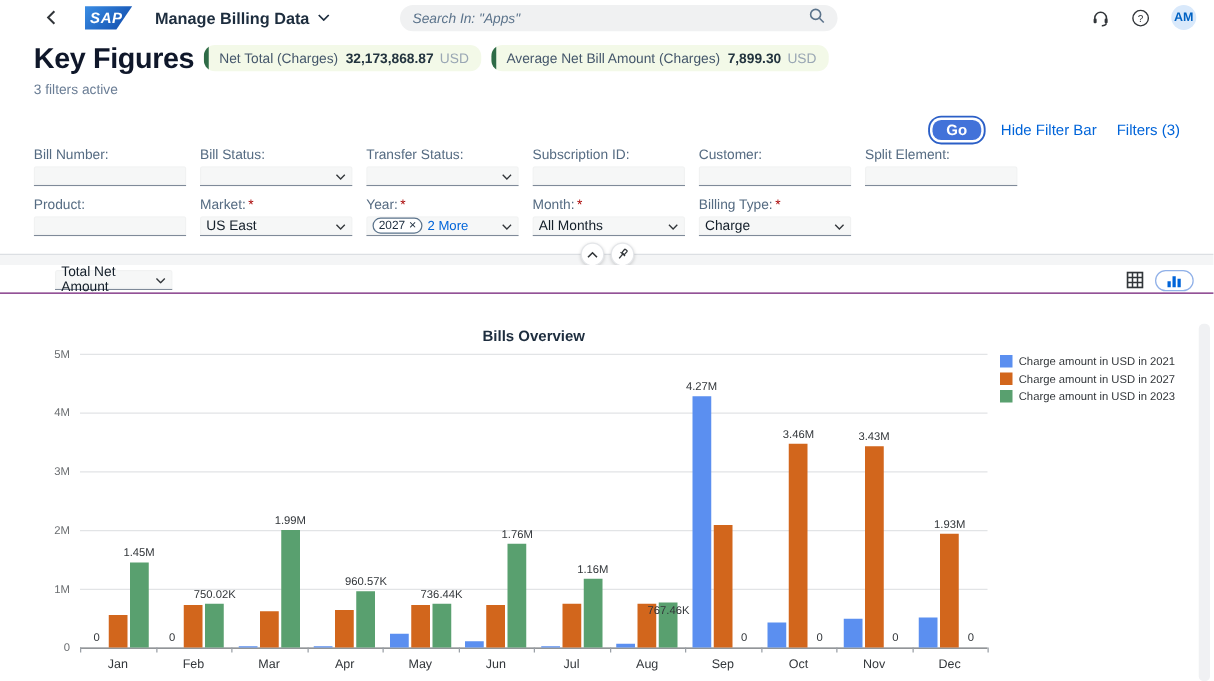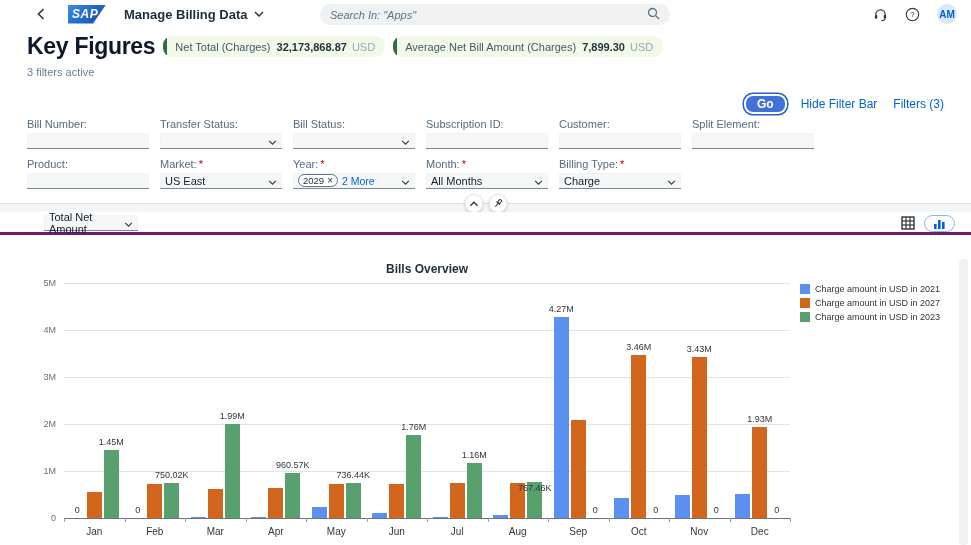--- a/index.html
+++ b/index.html
@@ -44,21 +44,21 @@
   .more { color:#0064d9; font-size:10.5px; margin-left:4px; white-space:nowrap; }
 
   
   .filter-divider { position:absolute; top:203px; left:0; right:0; border-top:1px solid #dcdfe3; }
   .gray-band { position:absolute; top:204px; left:0; right:0; height:8px; background:#f4f5f6; }
   .divider-btns { position:absolute; top:194px; left:50%; transform:translateX(-50%); display:flex; gap:5px; }
   .circle-btn { width:19px; height:19px; border-radius:50%; background:#fff; border:1px solid #e4e6e9; box-shadow:0 1px 3px rgba(0,0,0,.18); display:flex; align-items:center; justify-content:center; cursor:pointer; }
 
   
   .chart-panel { position:absolute; top:212px; left:0; right:0; bottom:0; background:#fff; }
-  .chart-toolbar { position:absolute; top:0; left:0; right:0; height:23px; display:flex; align-items:center; padding:2px 16px 0 44px; border-bottom:3px solid #701a75; }
+  .chart-toolbar { position:absolute; top:0; left:0; right:0; height:23px; display:flex; align-items:center; padding:2px 16px 0 44px; border-bottom:1px solid #701a75; }
   .measure-select { width:94px; }
   .toolbar-icons { margin-left:auto; display:flex; align-items:center; gap:9px; }
   .icon-btn { display:flex; align-items:center; justify-content:center; cursor:pointer; }
   .chart-toggle { border:1px solid #91b1e8; border-radius:9px; padding:2px 8px; background:#fff; }
   .chart-canvas { position:absolute; top:23px; left:0; right:0; bottom:0; }
   .chart-title { position:absolute; top:27px; left:64px; width:726px; text-align:center; font-size:12px; font-weight:bold; color:#1d2d3e; }
   .legend { position:absolute; top:49px; left:800px; display:flex; flex-direction:column; gap:4px; }
   .legend-item { display:flex; align-items:center; gap:5px; }
   .legend-sq { width:10px; height:10px; }
   .legend-lb { font-size:9px; color:#32363a; white-space:nowrap; }
@@ -142,36 +142,36 @@
     <a class="fb-link">Hide Filter Bar</a>
     <a class="fb-link">Filters (3)</a>
   </div>
 
   <div class="filter-row r1">
       <div>
         <div class="f-label">Bill Number:</div>
         <div class="ctrl"></div>
       </div>
       <div>
+        <div class="f-label">Bill Status:</div>
+        <div class="ctrl">
+          <span class="chev"><svg width="9" height="5" viewBox="0 0 10 6">
+              <polyline points="1,1 5,5 9,1" fill="none" stroke="#32363a" stroke-width="1.3"></polyline>
+            </svg></span>
+        </div>
+      </div>
+      <div>
         <div class="f-label">Transfer Status:</div>
         <div class="ctrl">
           <span class="chev"><svg width="9" height="5" viewBox="0 0 10 6">
               <polyline points="1,1 5,5 9,1" fill="none" stroke="#32363a" stroke-width="1.3"></polyline>
             </svg></span>
         </div>
       </div>
       <div>
-        <div class="f-label">Bill Status:</div>
-        <div class="ctrl">
-          <span class="chev"><svg width="9" height="5" viewBox="0 0 10 6">
-              <polyline points="1,1 5,5 9,1" fill="none" stroke="#32363a" stroke-width="1.3"></polyline>
-            </svg></span>
-        </div>
-      </div>
-      <div>
         <div class="f-label">Subscription ID:</div>
         <div class="ctrl"></div>
       </div>
       <div>
         <div class="f-label">Customer:</div>
         <div class="ctrl"></div>
       </div>
       <div>
         <div class="f-label">Split Element:</div>
         <div class="ctrl"></div>
@@ -188,21 +188,21 @@
           <span>US East</span>
           <span class="chev"><svg width="9" height="5" viewBox="0 0 10 6">
               <polyline points="1,1 5,5 9,1" fill="none" stroke="#32363a" stroke-width="1.3"></polyline>
             </svg></span>
         </div>
       </div>
       <div>
         <div class="f-label">Year:<span class="req">*</span></div>
         <div class="ctrl">
           <span class="token">
-            <span>2029</span>
+            <span>2027</span>
             <span class="x">×</span>
           </span>
           <span class="more">2 More</span>
           <span class="chev"><svg width="9" height="5" viewBox="0 0 10 6">
               <polyline points="1,1 5,5 9,1" fill="none" stroke="#32363a" stroke-width="1.3"></polyline>
             </svg></span>
         </div>
       </div>
       <div>
         <div class="f-label">Month:<span class="req">*</span></div>

